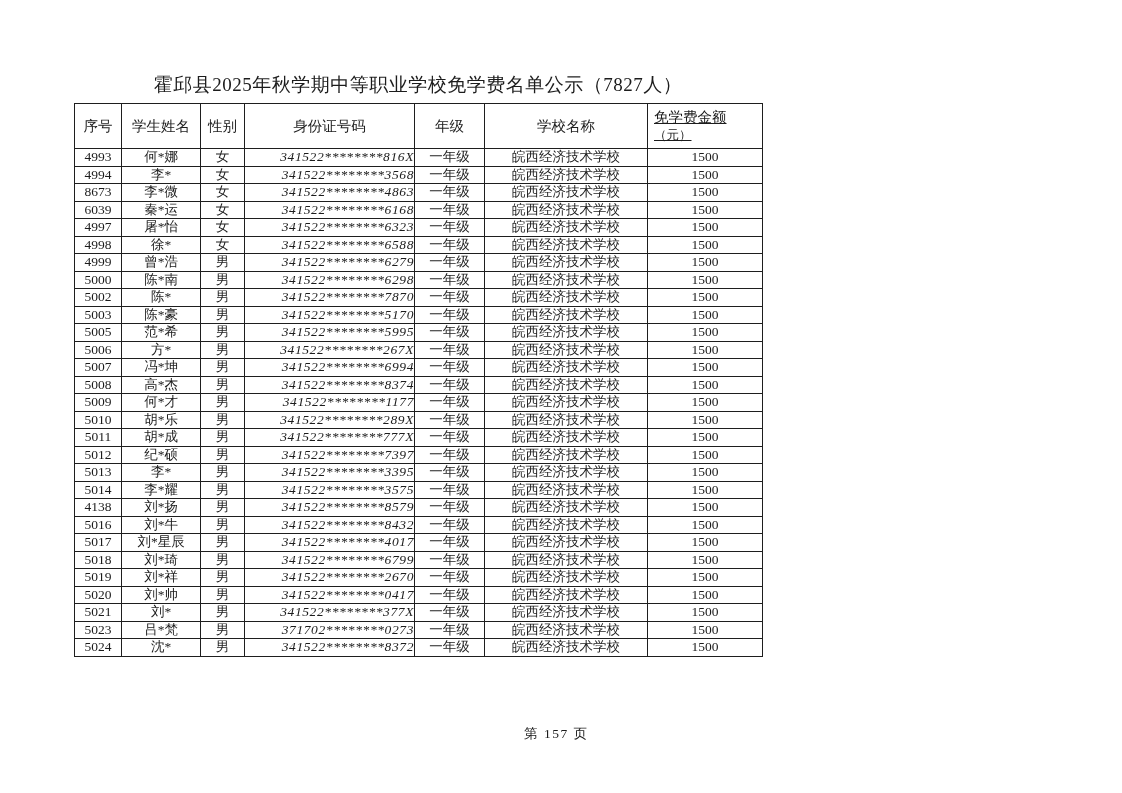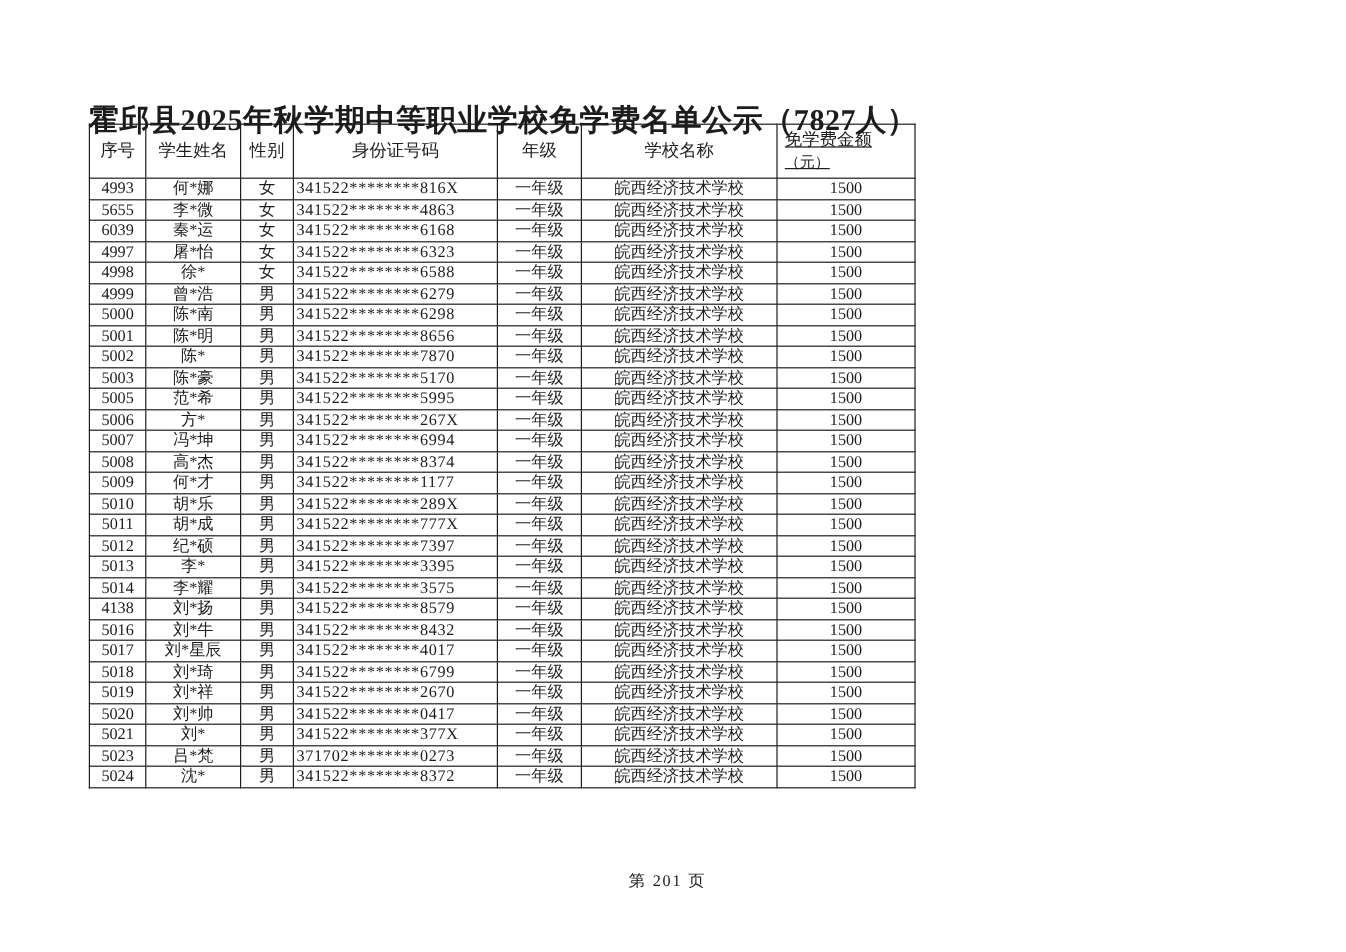--- a/index.html
+++ b/index.html
@@ -12,25 +12,25 @@
     width: 1122px;
     height: 793px;
     background: #ffffff;
     font-family: "Liberation Serif", "DejaVu Serif", serif;
     color: #1c1c1c;
     overflow: hidden;
   }
   .title {
     position: absolute;
     left: 74px;
-    top: 83px;
+    top: 72px;
     width: 688px;
     text-align: center;
-    font-size: 25px;
-    font-weight: 700;
+    font-size: 19px;
+    font-weight: 400;
     letter-spacing: 0.5px;
     white-space: nowrap;
   }
   table.roster {
     position: absolute;
     left: 74px;
     top: 103px;
     width: 688px;
     border-collapse: collapse;
     table-layout: fixed;
@@ -55,23 +55,24 @@
   }
   .roster th.amount-header {
     text-align: left;
     padding-left: 6px;
     text-decoration: underline;
   }
   .roster th.amount-header .l2 {
     font-size: 12.5px;
   }
   .roster td.id-cell {
-    text-align: left;
+    text-align: right;
     padding-left: 2px;
     letter-spacing: 0.6px;
+    font-style: italic;
   }
   .footer {
     position: absolute;
     left: 524px;
     top: 725px;
     font-size: 13.5px;
     letter-spacing: 1.5px;
     white-space: nowrap;
   }
 </style>
@@ -110,21 +111,30 @@
         <tr>
           <td>4993</td>
           <td>何*娜</td>
           <td>女</td>
           <td class="id-cell">341522********816X</td>
           <td>一年级</td>
           <td>皖西经济技术学校</td>
           <td>1500</td>
         </tr>
         <tr>
-          <td>5655</td>
+          <td>4994</td>
+          <td>李*</td>
+          <td>女</td>
+          <td class="id-cell">341522********3568</td>
+          <td>一年级</td>
+          <td>皖西经济技术学校</td>
+          <td>1500</td>
+        </tr>
+        <tr>
+          <td>8673</td>
           <td>李*微</td>
           <td>女</td>
           <td class="id-cell">341522********4863</td>
           <td>一年级</td>
           <td>皖西经济技术学校</td>
           <td>1500</td>
         </tr>
         <tr>
           <td>6039</td>
           <td>秦*运</td>
@@ -164,29 +174,20 @@
         <tr>
           <td>5000</td>
           <td>陈*南</td>
           <td>男</td>
           <td class="id-cell">341522********6298</td>
           <td>一年级</td>
           <td>皖西经济技术学校</td>
           <td>1500</td>
         </tr>
         <tr>
-          <td>5001</td>
-          <td>陈*明</td>
-          <td>男</td>
-          <td class="id-cell">341522********8656</td>
-          <td>一年级</td>
-          <td>皖西经济技术学校</td>
-          <td>1500</td>
-        </tr>
-        <tr>
           <td>5002</td>
           <td>陈*</td>
           <td>男</td>
           <td class="id-cell">341522********7870</td>
           <td>一年级</td>
           <td>皖西经济技术学校</td>
           <td>1500</td>
         </tr>
         <tr>
           <td>5003</td>
@@ -364,15 +365,15 @@
           <td>沈*</td>
           <td>男</td>
           <td class="id-cell">341522********8372</td>
           <td>一年级</td>
           <td>皖西经济技术学校</td>
           <td>1500</td>
         </tr>
       </tbody>
   </table>
 
-  <div class="footer">第 201 页</div>
+  <div class="footer">第 157 页</div>
 
 </div>
 
 </body></html>

